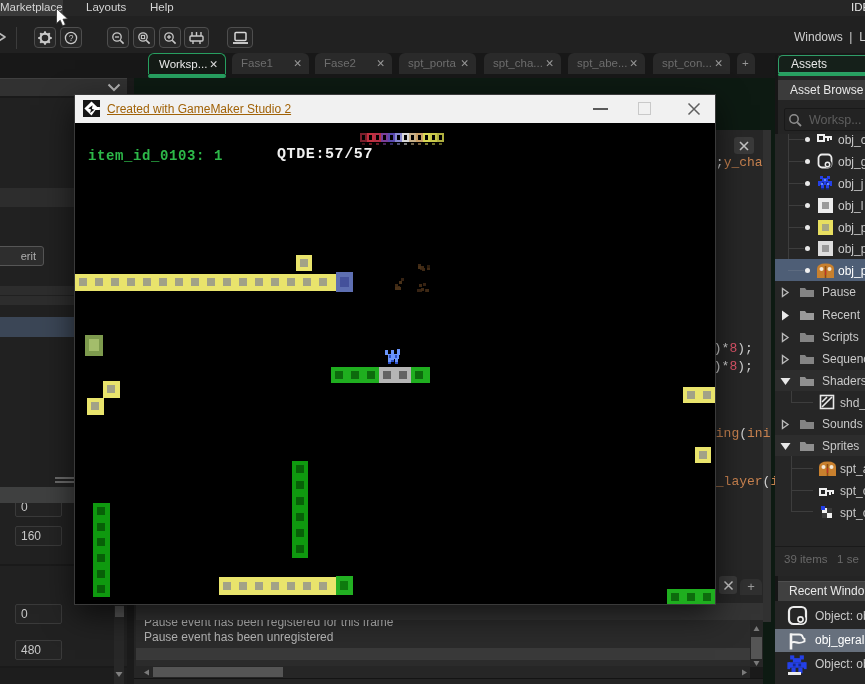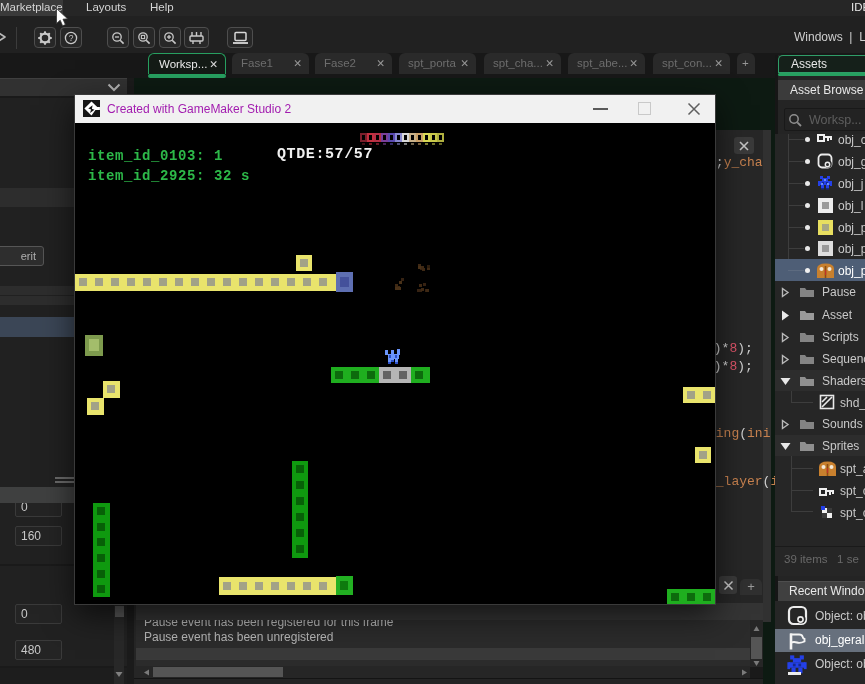--- a/index.html
+++ b/index.html
@@ -330,21 +330,21 @@
       <svg class="abs" style="left:24px;top:152px;" width="16" height="12" viewBox="0 0 16 12">
           <path d="M1,2 L6,2 L7.5,4 L15,4 L15,11 L1,11 Z" fill="#848484"></path>
         </svg>
       <div class="abs txt12" style="left:47px;top:151px;">Pause</div>
       <svg class="abs arr" style="left:6px;top:176px;" width="9" height="11" viewBox="0 0 9 11">
           <path d="M1 0.5 L8 5.5 L1 10.5 Z" fill="#e8e8e8"></path>
         </svg>
       <svg class="abs" style="left:24px;top:175px;" width="16" height="12" viewBox="0 0 16 12">
           <path d="M1,2 L6,2 L7.5,4 L15,4 L15,11 L1,11 Z" fill="#9a9a9a"></path>
         </svg>
-      <div class="abs txt12" style="left:47px;top:174px;">Asset</div>
+      <div class="abs txt12" style="left:47px;top:174px;">Recent</div>
       <svg class="abs arr" style="left:6px;top:198px;" width="9" height="11" viewBox="0 0 9 11">
           <path d="M1.5 1.5 L7 5.5 L1.5 9.5 Z" fill="none" stroke="#b9b9b9" stroke-width="1.4"></path>
         </svg>
       <svg class="abs" style="left:24px;top:197px;" width="16" height="12" viewBox="0 0 16 12">
           <path d="M1,2 L6,2 L7.5,4 L15,4 L15,11 L1,11 Z" fill="#848484"></path>
         </svg>
       <div class="abs txt12" style="left:47px;top:196px;">Scripts</div>
       <svg class="abs arr" style="left:6px;top:220px;" width="9" height="11" viewBox="0 0 9 11">
           <path d="M1.5 1.5 L7 5.5 L1.5 9.5 Z" fill="none" stroke="#b9b9b9" stroke-width="1.4"></path>
         </svg>
@@ -454,21 +454,21 @@
       <div class="abs txt12" style="left:40px;top:56px;">Object: ob</div>
       <div class="abs" style="left:13px;top:71px;width:13px;height:3px;background:#ececec;"></div>
     </div>
   </div>
   <div id="gamewin">
     <div id="gametitle">
       <svg class="abs" style="left:8px;top:5px;" width="17" height="17" viewBox="0 0 16 16">
         <rect x="0" y="0" width="16" height="16" fill="#151515"></rect>
         <path d="M8 1.3 L13.4 6.7 L15.9 6.7 L15.9 9.3 L11.7 9.3 L8 14.7 L1.3 8 Z M9 5 L5 8 L7.6 9 L6.6 12.2 L10.8 9.2 L8.4 8.2 Z" fill="#fff" fill-rule="evenodd"></path>
       </svg>
-      <div class="abs" style="left:32px;top:7px;font-size:12px;color:#a21caf;white-space:nowrap;">Created with GameMaker Studio 2</div>
+      <div class="abs" style="left:32px;top:7px;font-size:12px;color:#a16207;white-space:nowrap;text-decoration:underline;">Created with GameMaker Studio 2</div>
       <div class="abs" style="left:518px;top:13px;width:15px;height:1.6px;background:#5a5a5a;"></div>
       <div class="abs" style="left:563px;top:7px;width:13px;height:13px;border:1.4px solid #c9c9c9;"></div>
       <svg class="abs" style="left:611px;top:6px;" width="16" height="16" viewBox="0 0 16 16">
         <path d="M2.5 2.5 L13.5 13.5 M13.5 2.5 L2.5 13.5" stroke="#5f5f5f" stroke-width="1.5"></path>
       </svg>
     </div>
     <div id="gamecontent">
 
       <div id="strip">
           <div class="abs" style="left:285px;top:10px;width:7px;height:9px;border:2px solid #7a1f2b;"></div>
@@ -491,21 +491,20 @@
           <div class="abs" style="left:343px;top:20px;width:3px;height:2px;background:#caa068;opacity:0.55;"></div>
           <div class="abs" style="left:348px;top:10px;width:7px;height:9px;border:2px solid #d8d855;"></div>
           <div class="abs" style="left:350px;top:20px;width:3px;height:2px;background:#d8d855;opacity:0.55;"></div>
           <div class="abs" style="left:355px;top:10px;width:7px;height:9px;border:2px solid #c8c84a;"></div>
           <div class="abs" style="left:357px;top:20px;width:3px;height:2px;background:#c8c84a;opacity:0.55;"></div>
           <div class="abs" style="left:362px;top:10px;width:7px;height:9px;border:2px solid #b0b040;"></div>
           <div class="abs" style="left:364px;top:20px;width:3px;height:2px;background:#b0b040;opacity:0.55;"></div>
         </div>
 
       <div class="gtxt" style="left:13px;top:25px;">item_id_0103: 1</div>
-      <div class="gtxt" style="left:13px;top:45px;">item_id_2925: 32 s</div>
       <div class="gtxt" style="left:202px;top:23px;color:#f0f0f0;font-size:15px;">QTDE:57/57</div>
 
       <div id="plat1">
           <div class="ytile" style="left:0;top:151px;width:262px;height:17px;"></div>
           <div class="yin" style="left:4px;top:155px;"></div>
           <div class="yin" style="left:20px;top:155px;"></div>
           <div class="yin" style="left:36px;top:155px;"></div>
           <div class="yin" style="left:52px;top:155px;"></div>
           <div class="yin" style="left:68px;top:155px;"></div>
           <div class="yin" style="left:84px;top:155px;"></div>

